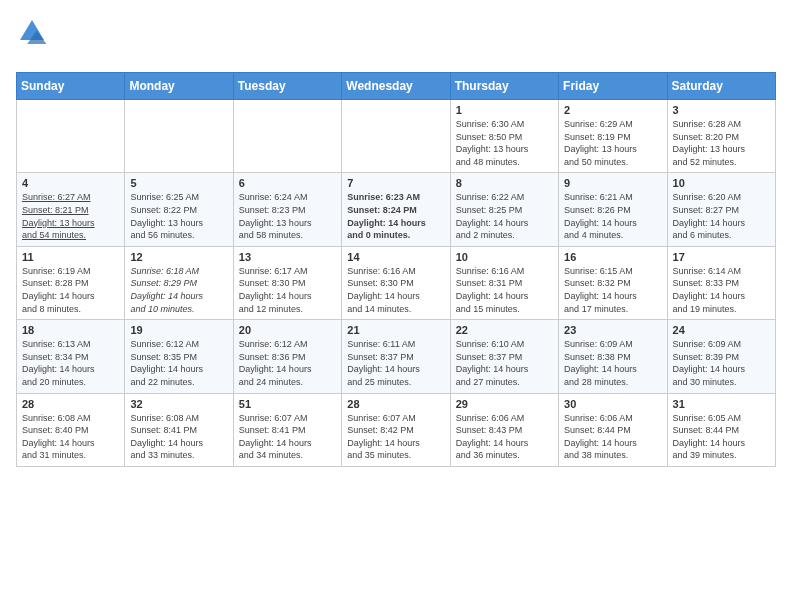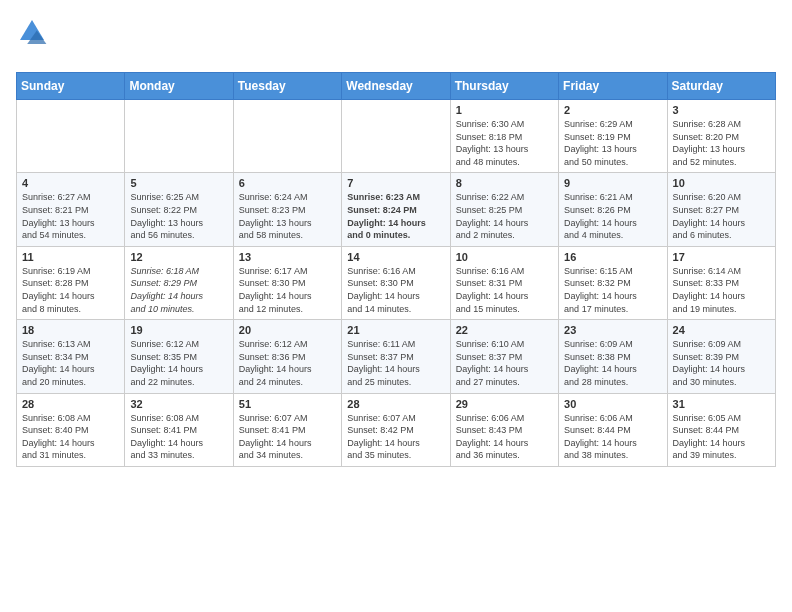--- a/index.html
+++ b/index.html
@@ -130,21 +130,21 @@
   </thead>
   <tbody id="calendar-body">
   <tr>
         <td class="empty"></td>
         <td class="empty"></td>
         <td class="empty"></td>
         <td class="empty"></td>
         <td>
           <span class="day-number">1</span>
           <div class="day-info" style="white-space: pre-line;">Sunrise: 6:30 AM
-Sunset: 8:18 PM
+Sunset: 8:50 PM
 Daylight: 13 hours
 and 48 minutes.</div>
         </td>
         <td>
           <span class="day-number">2</span>
           <div class="day-info" style="white-space: pre-line;">Sunrise: 6:29 AM
 Sunset: 8:19 PM
 Daylight: 13 hours
 and 50 minutes.</div>
         </td>
@@ -152,21 +152,21 @@
           <span class="day-number">3</span>
           <div class="day-info" style="white-space: pre-line;">Sunrise: 6:28 AM
 Sunset: 8:20 PM
 Daylight: 13 hours
 and 52 minutes.</div>
         </td>
       </tr>
       <tr>
         <td>
           <span class="day-number">4</span>
-          <div class="day-info" style="white-space: pre-line;">Sunrise: 6:27 AM
+          <div class="day-info" style="white-space: pre-line; text-decoration: underline;">Sunrise: 6:27 AM
 Sunset: 8:21 PM
 Daylight: 13 hours
 and 54 minutes.</div>
         </td>
         <td>
           <span class="day-number">5</span>
           <div class="day-info" style="white-space: pre-line;">Sunrise: 6:25 AM
 Sunset: 8:22 PM
 Daylight: 13 hours
 and 56 minutes.</div>

